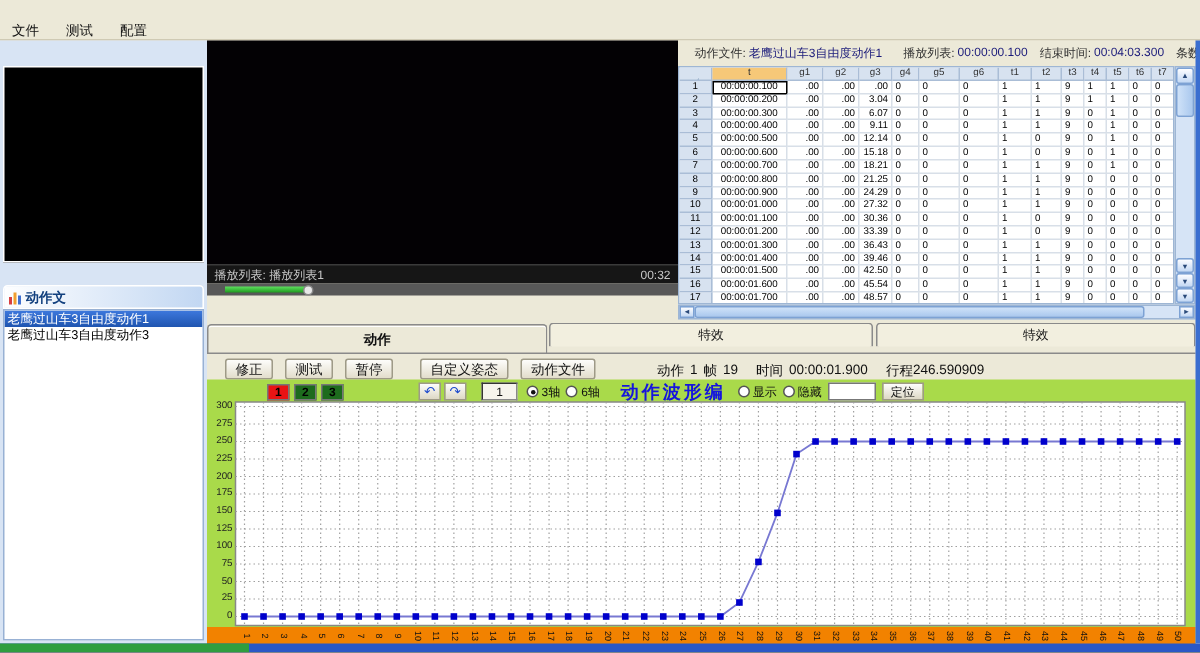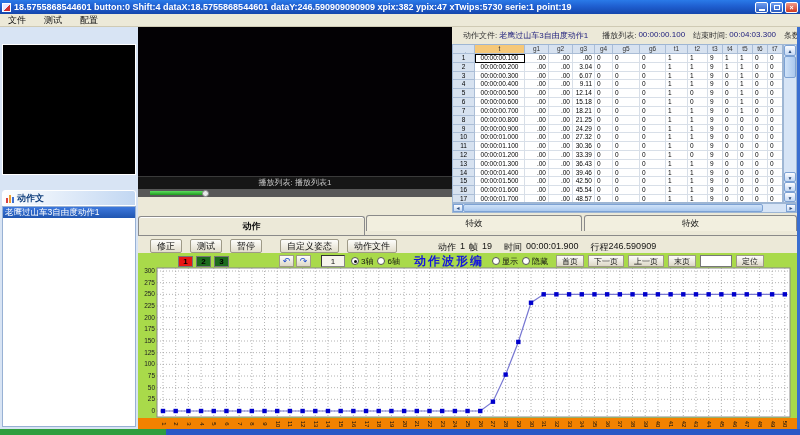--- a/index.html
+++ b/index.html
@@ -46,21 +46,21 @@
   .pbody2 { position:absolute; left:2px; top:179px; width:134px; height:221px;
     background:#fff; border:1px solid #98b1d4; overflow:hidden; }
   .file-item { height:11px; line-height:11px; font-size:8.5px; color:#000;
     padding-left:2px; white-space:nowrap; }
   .file-item.sel { background:linear-gradient(180deg,#3d78dd,#1f55b0); color:#fff; }
 
   
   .video { left:138px; top:27px; width:314px; height:149px; background:#030104; }
   .plbar { left:138px; top:176px; width:314px; height:13px; background:#161616;
     border-top:1px solid #3a3a3a; color:#c8c8c8; font-size:8px; display:flex;
-    align-items:center; padding:0 5px;flex-direction:column; }
+    align-items:center; padding:0 5px; }
   .plbar .dur { margin-left:auto; }
   .seek { left:138px; top:189px; width:314px; height:8px; background:#585858;
     display:flex; align-items:center; padding-left:12px; }
   .seekfill { width:54px; height:4px; background:linear-gradient(180deg,#5fe05f,#1f9a1f); }
   .seekknob { width:7px; height:7px; border-radius:50%; background:#e8e8e8;
     border:1px solid #888; margin-left:-2px; }
   .controls { left:138px; top:197px; width:314px; height:21px;
     background:linear-gradient(180deg,#eaf2fc,#a9c6e8); display:flex;
     align-items:center; padding-left:6px; }
   .cbtn { width:15px; height:15px; border-radius:50%; border:1px solid #5a7eb5;
@@ -171,52 +171,40 @@
 
   .bottombar { left:0; top:429px; width:800px; height:6px; background:#2a58c6; }
   .greenseg { position:absolute; left:0; top:0; width:166px; height:6px; background:#2f9e3f; }
   .rightborder { left:797px; top:27px; width:3px; height:402px; background:#3a6ed0; }
 </style>
 </head>
 <body>
 
 <div id="root">
 
-  <div class="abs titlebar">
-    <span class="appicon"></span>
-    <span class="titletext">18.5755868544601 button:0 Shift:4 dataX:18.5755868544601 dataY:246.590909090909 xpix:382 ypix:47 xTwips:5730 serie:1 point:19</span>
-    <span class="winbtns">
-      <span class="wbtn">
-          <span class="minglyph"></span>
-        </span>
-      <span class="wbtn">
-          <span class="restoreglyph"></span>
-        </span>
-      <span class="wbtn close">×</span>
-    </span>
-  </div>
 
   <div class="abs menubar">
       <span class="menu-item">文件</span>
       <span class="menu-item">测试</span>
       <span class="menu-item">配置</span>
     </div>
 
   <div class="abs leftcol">
     <div class="pbody1"></div>
     <div class="phead" style="top:163px">
       <span class="bars-icon">
           <i></i>
           <i></i>
           <i></i>
         </span>
       <span>动作文</span>
     </div>
     <div class="pbody2">
         <div class="file-item sel">老鹰过山车3自由度动作1</div>
+        <div class="file-item">老鹰过山车3自由度动作3</div>
       </div>
   </div>
 
   <div class="abs video"></div>
   <div class="abs plbar">
     <span>播放列表: 播放列表1</span>
     <span class="dur">00:32</span>
   </div>
   <div class="abs seek">
     <span class="seekfill"></span>
@@ -617,26 +605,20 @@
     <span class="wavetitle" style="margin-left:14px">动作波形编</span>
     <span id="display-radios" style="display:inline-flex;gap:4px;margin-left:8px">
         <span class="radio">
           <span class="rdot"></span>
           <span>显示</span>
         </span>
         <span class="radio">
           <span class="rdot"></span>
           <span>隐藏</span>
         </span>
-      </span>
-    <span id="navbtns" style="display:inline-flex;gap:4px;margin-left:8px">
-        <span class="navbtn">首页</span>
-        <span class="navbtn">下一页</span>
-        <span class="navbtn">上一页</span>
-        <span class="navbtn">末页</span>
       </span>
     <span class="locfield" style="margin-left:4px"></span>
     <span class="navbtn" style="margin-left:4px">定位</span>
   </div>
 
   <svg class="abs chart-svg" width="659" height="152" id="chart">
       <rect x="19" y="2" width="633" height="149" fill="#ffffff" stroke="#888" stroke-width="1"></rect>
       <line x1="19" y1="145" x2="652" y2="145" stroke="#a0a0a0" stroke-width="0.8" stroke-dasharray="1 2"></line>
       <line x1="19" y1="133.33333333333334" x2="652" y2="133.33333333333334" stroke="#a0a0a0" stroke-width="0.8" stroke-dasharray="1 2"></line>
       <line x1="19" y1="121.66666666666667" x2="652" y2="121.66666666666667" stroke="#a0a0a0" stroke-width="0.8" stroke-dasharray="1 2"></line>

